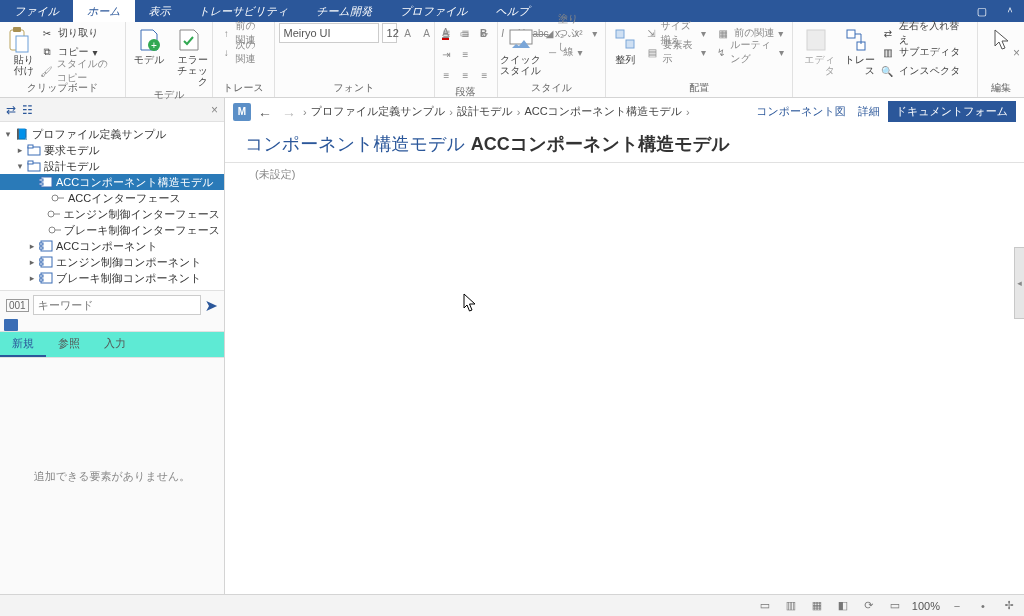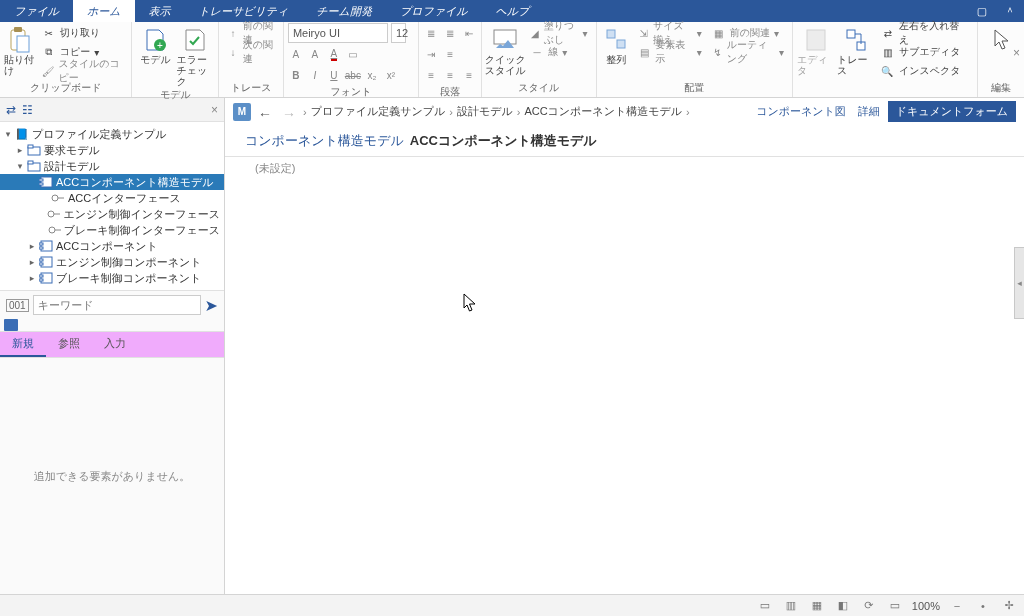--- a/index.html
+++ b/index.html
@@ -12,21 +12,21 @@
 .menubar-spacer { flex: 1; }
 .menubar .sysicon { width: 28px; display: flex; align-items: center; justify-content: center; font-size: 11px; }
 
 
 .ribbon { height: 76px; background: #fcfcfc; border-bottom: 1px solid #d4d4d4; display: flex; }
 .rgroup { border-right: 1px solid #e1e1e1; display: flex; flex-direction: column; padding: 2px 4px 0; }
 .rgroup-body { flex: 1; display: flex; align-items: flex-start; gap: 2px; }
 .rgroup-label { text-align: center; font-size: 10px; color: #666; padding: 1px 0 2px; }
 .big-btn { display: flex; flex-direction: column; align-items: center; width: 38px; padding-top: 2px; cursor: pointer; }
 .big-btn .glyph { width: 28px; height: 28px; display: flex; align-items: center; justify-content: center; }
-.big-btn .lbl { font-size: 10px; color: #444; text-align: left; line-height: 11px; }
+.big-btn .lbl { font-size: 10px; color: #444; text-align: right; line-height: 11px; }
 .mini-col { display: flex; flex-direction: column; gap: 1px; }
 .mini-row { display: flex; align-items: center; gap: 4px; font-size: 10px; color: #888; padding: 1px 4px; height: 18px; }
 .mini-row.enabled { color: #444; cursor: pointer; }
 .mini-ico { width: 14px; height: 14px; display: inline-flex; align-items: center; justify-content: center; }
 .fontbox { height: 20px; border: 1px solid #ccc; font-size: 11px; padding: 0 4px; display: flex; align-items: center; background: #fff; color: #555; }
 .fontbox.sm { width: 15px; }
 .tool-row { display: flex; gap: 3px; align-items: center; height: 18px; }
 .tool-ico { width: 16px; height: 16px; display: flex; align-items: center; justify-content: center; color: #888; font-size: 10px; }
 .corner-x { position: absolute; top: 24px; right: 4px; color: #888; font-size: 12px; }
 
@@ -37,38 +37,38 @@
 .left { width: 225px; border-right: 1px solid #d4d4d4; display: flex; flex-direction: column; background: #fafafa; }
 .left-toolbar { height: 24px; border-bottom: 1px solid #e1e1e1; display: flex; align-items: center; gap: 6px; padding: 0 6px; color: #2b579a; font-size: 12px; background:#f3f3f3; }
 .tree { flex: 0 0 auto; padding: 4px 0; font-size: 11px; color: #333; background:#fff; overflow:hidden; }
 .tree-row { display: flex; align-items: center; height: 16px; padding-right: 4px; cursor: pointer; white-space: nowrap; }
 .tree-row .tw { width: 12px; text-align: center; color: #666; font-size: 9px; }
 .tree-row .nico { width: 16px; height: 14px; display: inline-flex; align-items: center; justify-content: center; margin-right: 2px; }
 .tree-row.sel { background: #2a7ab8; color: #fff; }
 .indent0{padding-left:2px}.indent1{padding-left:14px}.indent2{padding-left:26px}.indent3{padding-left:38px}
 .searchwrap { border-top: 1px solid #e1e1e1; padding: 4px 6px; display: flex; align-items: center; gap: 4px; background:#fafafa; }
 .searchwrap input { flex: 1; border: 1px solid #ccc; font-size: 11px; padding: 2px 4px; color: #999; height:20px; }
-.subtabs { display: flex; border-top: 1px solid #e1e1e1; border-bottom: 1px solid #e1e1e1; background: #f0abfc; }
+.subtabs { display: flex; border-top: 1px solid #e1e1e1; border-bottom: 1px solid #e1e1e1; background: #5eead4; }
 .subtab { padding: 4px 12px; font-size: 11px; color: #555; cursor: pointer; }
 .subtab.active { border-bottom: 2px solid #2b579a; color: #2b579a; }
 .empty-text { flex: 1; display: flex; align-items: center; justify-content: center; font-size: 11px; color: #888; }
 .blue-square { width: 14px; height: 12px; background: #3a6db5; border-radius: 1px; margin-left:4px; }
 
 
 .content { flex: 1; display: flex; flex-direction: column; position: relative; }
 .cvbar { position:absolute; right:0; top:30%; width:10px; height:72px; background: #e6e6e6; border:1px solid #c8c8c8; border-right:none; display:flex; align-items:center; justify-content:center; color:#888; font-size:9px; }
 .crumbbar { height: 28px; display: flex; align-items: center; font-size: 11px; gap: 4px; padding: 0 8px; border-bottom: 1px solid transparent; }
 .crumb-ico { width: 18px; height: 18px; background: #5b8fc7; color: #fff; display: flex; align-items: center; justify-content: center; font-size: 10px; font-weight: bold; border-radius: 2px; }
 .crumbbar .arrow { color: #555; cursor: pointer; font-size: 14px; padding:0 3px; }
 .crumbbar .sep { color: #888; }
 .crumbbar .c { color: #444; cursor: pointer; }
 .crumbbar-spacer { flex: 1; }
 .crumbbar .link { color: #2b579a; cursor: pointer; padding: 0 4px; }
 .crumbbar .chip { background: #2b579a; color: #fff; padding: 3px 8px; font-size: 11px; cursor: pointer; }
-.doc-head { padding: 6px 20px; border-bottom: 1px solid #e1e1e1; font-size: 13px; display:flex; gap:6px;text-align:center; }
+.doc-head { padding: 6px 20px; border-bottom: 1px solid #e1e1e1; font-size: 18px; display:flex; gap:6px;text-align:center; }
 .doc-head .type { color: #2b579a; }
 .doc-head .name { color: #333; font-weight: bold; }
 .doc-sec { padding: 6px 20px; font-size: 11px; color: #2b579a; }
 .doc-val { padding: 4px 30px; font-size: 11px; color: #888; }
 
 
 .status { height: 22px; background: #f3f3f3; border-top: 1px solid #d4d4d4; display: flex; align-items: center; font-size: 11px; color: #555; padding: 0 6px; gap: 8px; }
 .status-spacer { flex: 1; }
 .status .ico { width: 18px; text-align: center; color: #777; cursor:pointer; }
 
@@ -158,21 +158,21 @@
         <div class="mini-row">
             <span class="mini-ico">↓</span>
             <span>次の関連</span>
           </div>
       </div>
     </div>
     <div class="rgroup-label">トレース</div>
   </div>
 
   <div class="rgroup" style="width:160px">
-    <div class="rgroup-body" style="flex-direction:column;gap:3px">
+    <div class="rgroup-body" style="flex-direction:row;gap:3px">
       <div class="tool-row">
         <div class="fontbox" style="width:100px">Meiryo UI</div>
         <div class="fontbox sm">12</div>
       </div>
       <div class="tool-row">
         <span class="tool-ico">A</span>
         <span class="tool-ico">A</span>
         <span class="tool-ico">
             <u style="border-bottom:2px solid #c00">A</u>
           </span>

